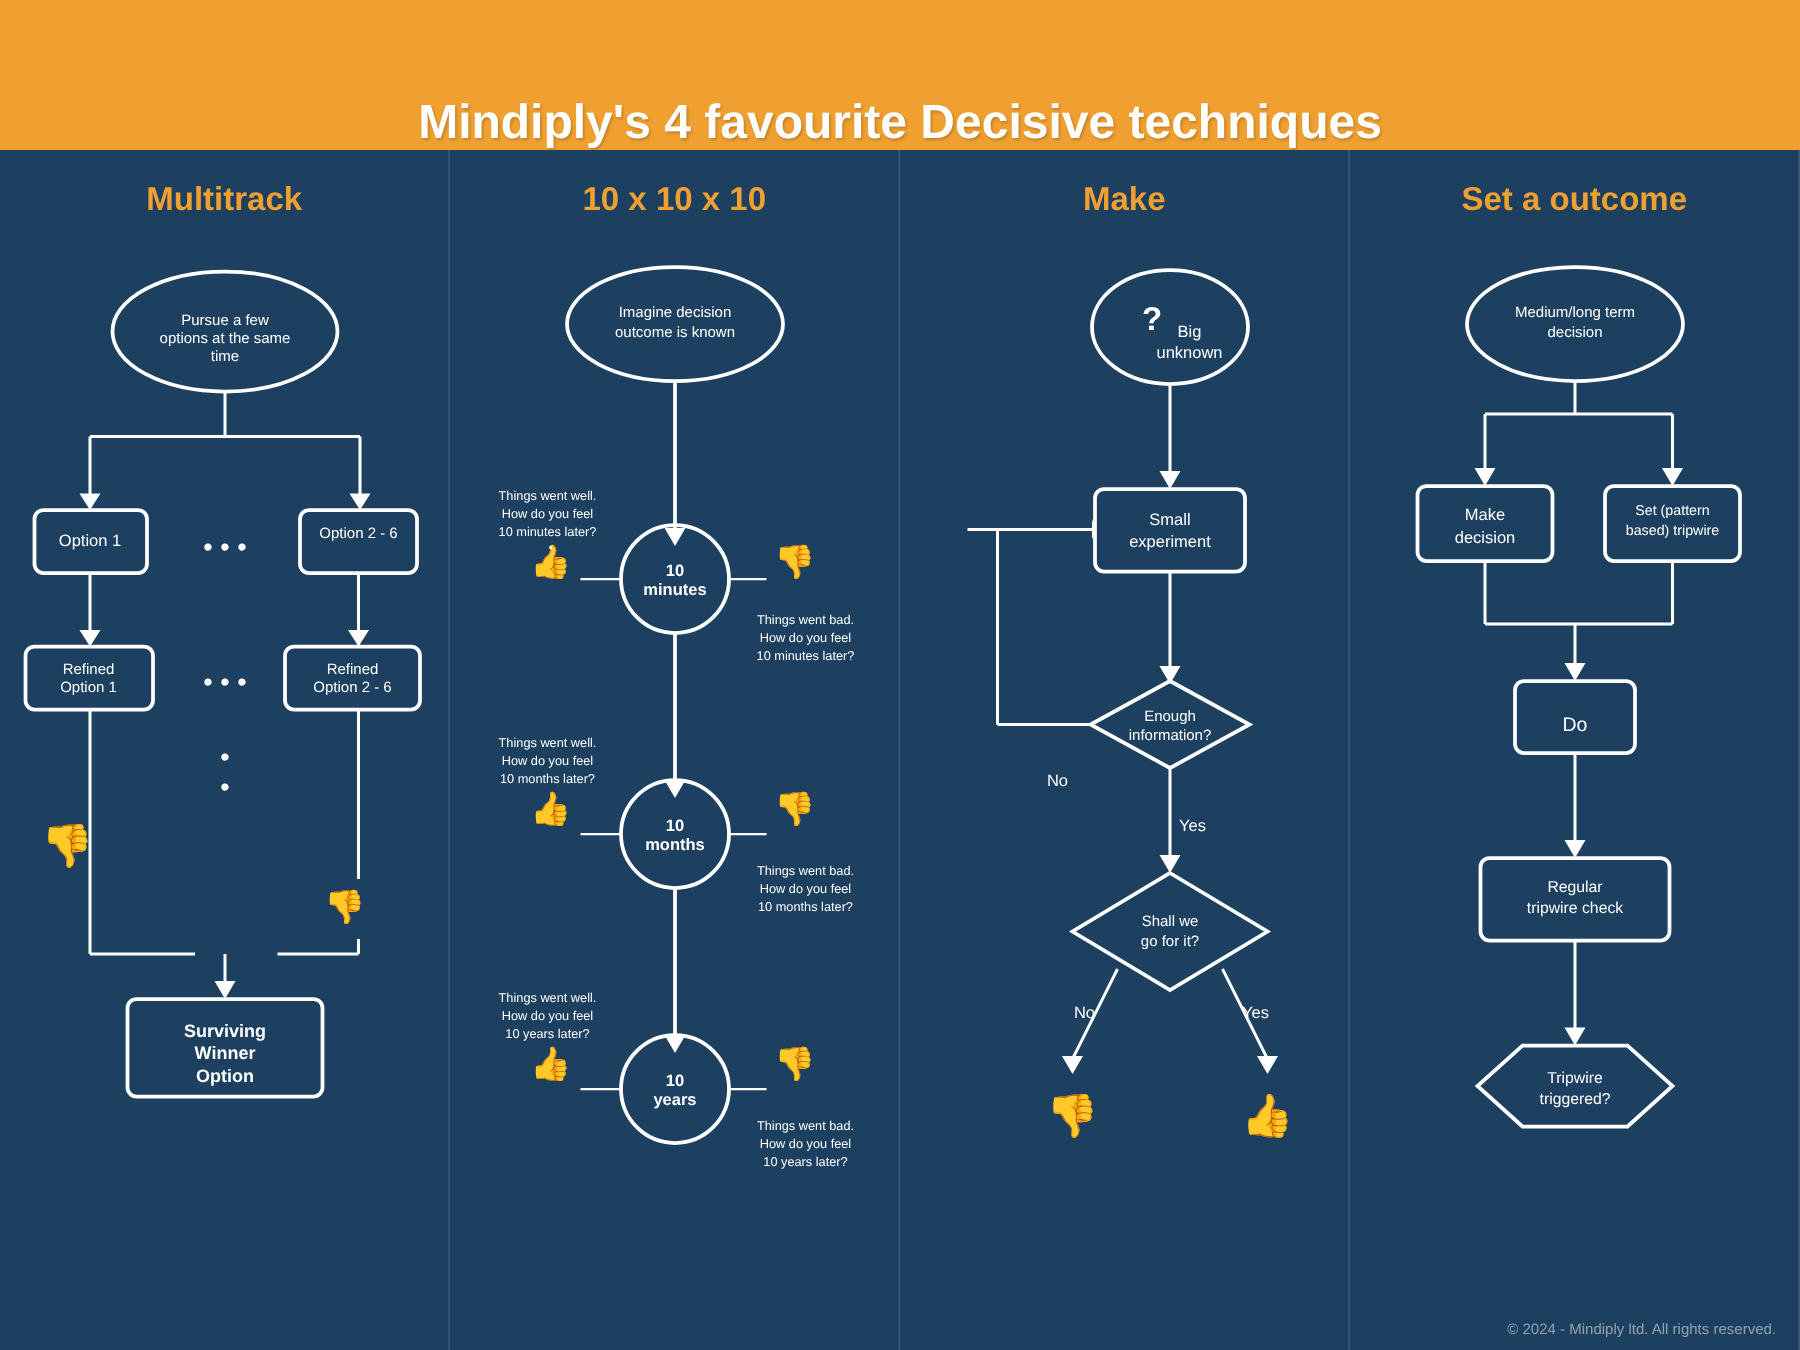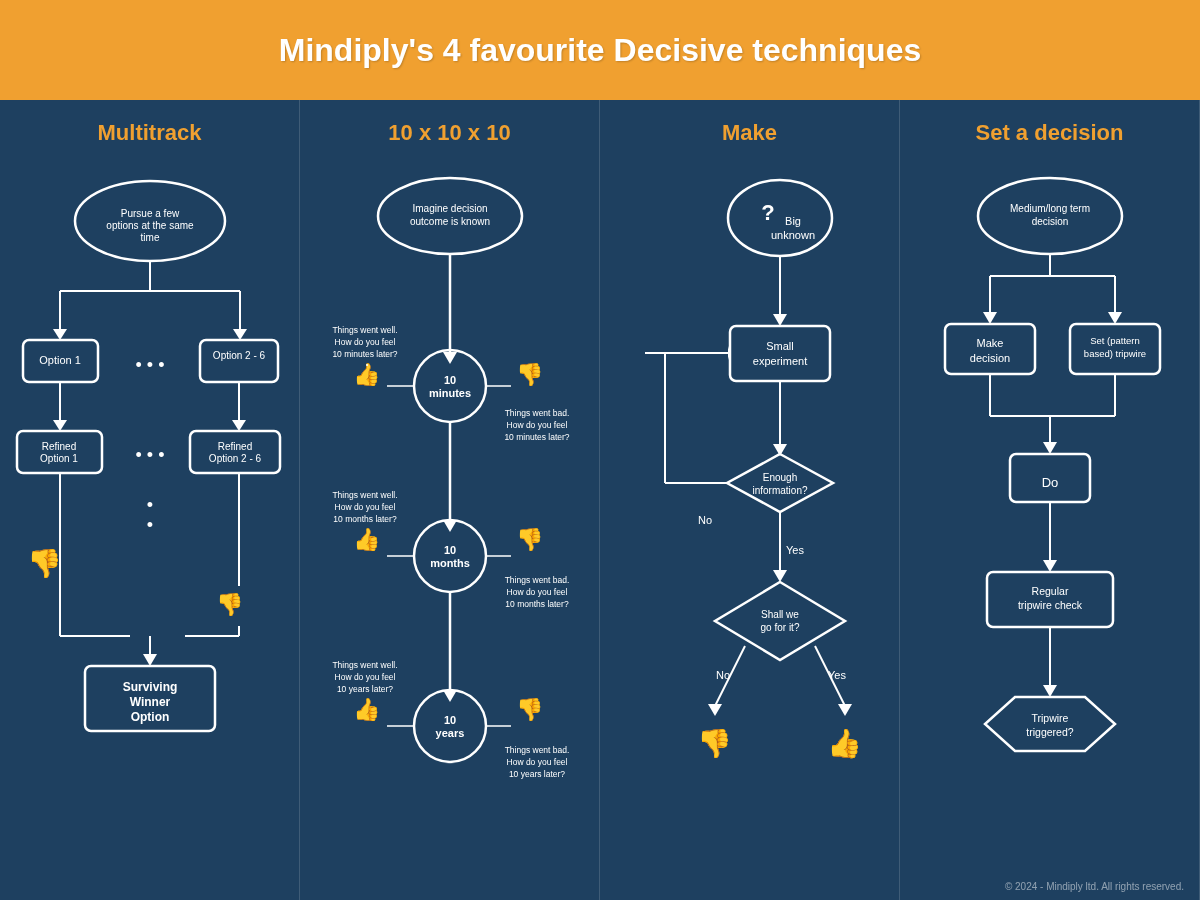--- a/index.html
+++ b/index.html
@@ -8,21 +8,21 @@
       height: 900px;
       font-family: Arial, sans-serif;
       background: #1a3a5c;
       overflow: hidden;
     }
     .header {
       background: #f0a030;
       width: 100%;
       height: 100px;
       display: flex;
-      align-items: center;
+      align-items: flex-end;
       justify-content: center;
     }
     .header h1 {
       color: white;
       font-size: 32px;
       font-weight: bold;
       text-shadow: 1px 1px 2px rgba(0,0,0,0.2);
     }
     .content {
       display: flex;
@@ -256,21 +256,21 @@
       <line x1="200" y1="480" x2="230" y2="540" stroke="white" stroke-width="2"></line>
       <polygon points="223,538 237,538 230,550" fill="white"></polygon>
 
       <text x="100" y="580" fill="white" font-size="28" text-anchor="middle">👎</text>
 
       <text x="230" y="580" fill="white" font-size="28" text-anchor="middle">👍</text>
     </svg>
   </div>
 
   <div class="section">
-    <div class="section-title">Set a decision</div>
+    <div class="section-title">Set a outcome</div>
 
     <svg width="270" height="680">
 
       <ellipse cx="135" cy="50" rx="72" ry="38" fill="none" stroke="white" stroke-width="2.5"></ellipse>
       <text x="135" y="43" fill="white" font-size="10" text-anchor="middle">Medium/long term</text>
       <text x="135" y="56" fill="white" font-size="10" text-anchor="middle">decision</text>
 
       <line x1="135" y1="88" x2="135" y2="110" stroke="white" stroke-width="2"></line>
       <line x1="75" y1="110" x2="200" y2="110" stroke="white" stroke-width="2"></line>
 

